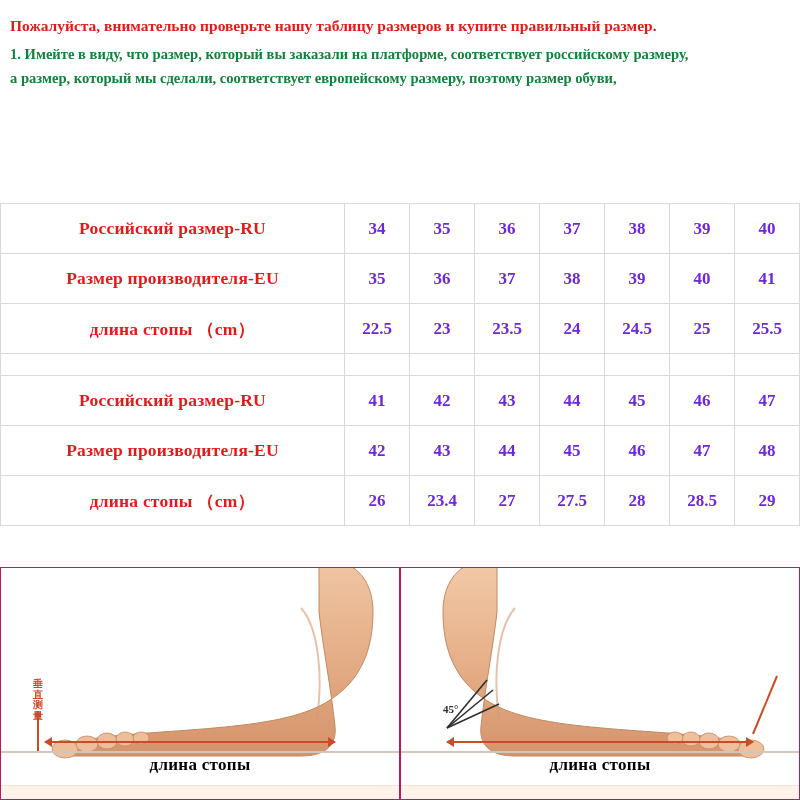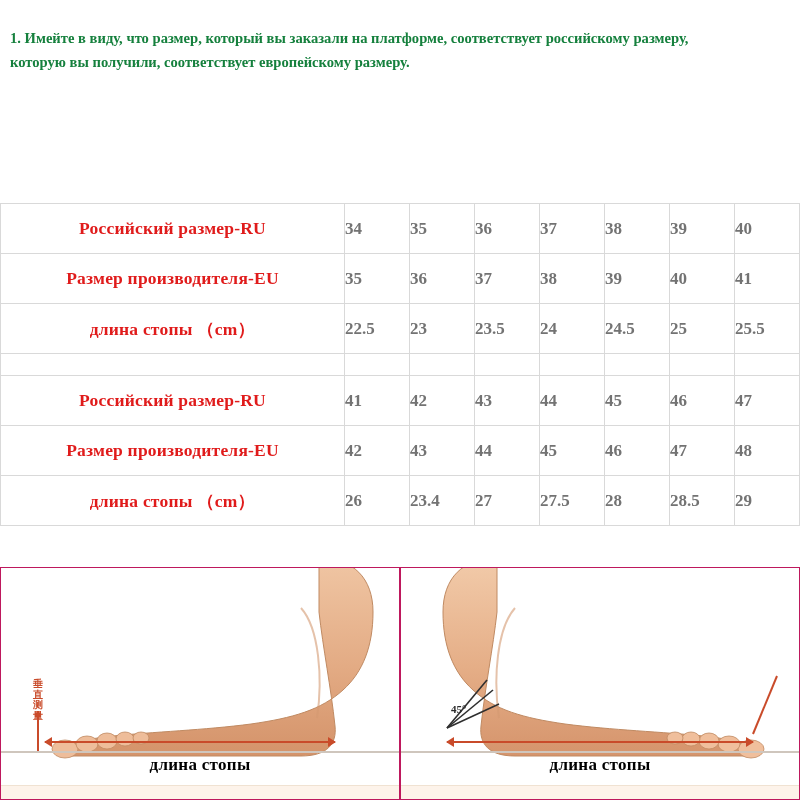--- a/index.html
+++ b/index.html
@@ -51,25 +51,25 @@
   }
   table.sizes {
     border-collapse: collapse;
     width: 800px;
     table-layout: fixed;
     margin-top: 35px;
   }
   table.sizes td {
     border: 1px solid #d9d9d9;
     height: 50px;
-    text-align: left;
+    text-align: center;
     vertical-align: middle;
     font-size: 17px;
     font-weight: bold;
-    color: #737373;
+    color: #6d28d9;
     padding: 0;
   }
   table.sizes td.label {
     color: #e01b1b;
     font-size: 17.5px;
     text-align: center;
     width: 344px;
     letter-spacing: .2px;
   }
   table.sizes tr.spacer td {
@@ -172,23 +172,24 @@
 
   
   .fig svg.foot { position: absolute; left: 0; top: 0; }
 </style>
 </head>
 <body>
 
 <div id="page">
 
   <div class="intro">
+    <p class="intro-line">Пожалуйста, внимательно проверьте нашу таблицу размеров и купите правильный размер.</p>
     <div class="intro-body">
       <div>1. Имейте в виду, что размер, который вы заказали на платформе, соответствует российскому размеру,</div>
-      <div>которую вы получили, соответствует европейскому размеру.</div>
+      <div>а размер, который мы сделали, соответствует европейскому размеру, поэтому размер обуви,</div>
     </div>
   </div>
 
   <div class="table-wrap">
     <table class="sizes">
       <tbody>
 
         <tr>
           <td class="label">Российский размер-RU</td>
           <td class="val">34</td>
@@ -341,20 +342,20 @@
         <g stroke="#2f2f2f" stroke-width="1.6" fill="none">
           <line x1="46" y1="160" x2="86" y2="112"></line>
           <line x1="46" y1="160" x2="92" y2="122"></line>
           <line x1="46" y1="160" x2="98" y2="136"></line>
         </g>
         <g stroke="#c94b2a" stroke-width="2" fill="none">
           <line x1="352" y1="166" x2="376" y2="108"></line>
         </g>
       </svg>
       <div class="floor"></div>
-      <div class="angle-label" style="left:50px; bottom:84px;">45°</div>
+      <div class="angle-label" style="left:42px; bottom:84px;">45°</div>
       <div class="arrow-line" style="left:46px; width:306px;"></div>
       <div class="caption">длина стопы</div>
       <div class="fig-bottom-band"></div>
     </div>
 
   </div>
 </div>
 
 </body></html>

